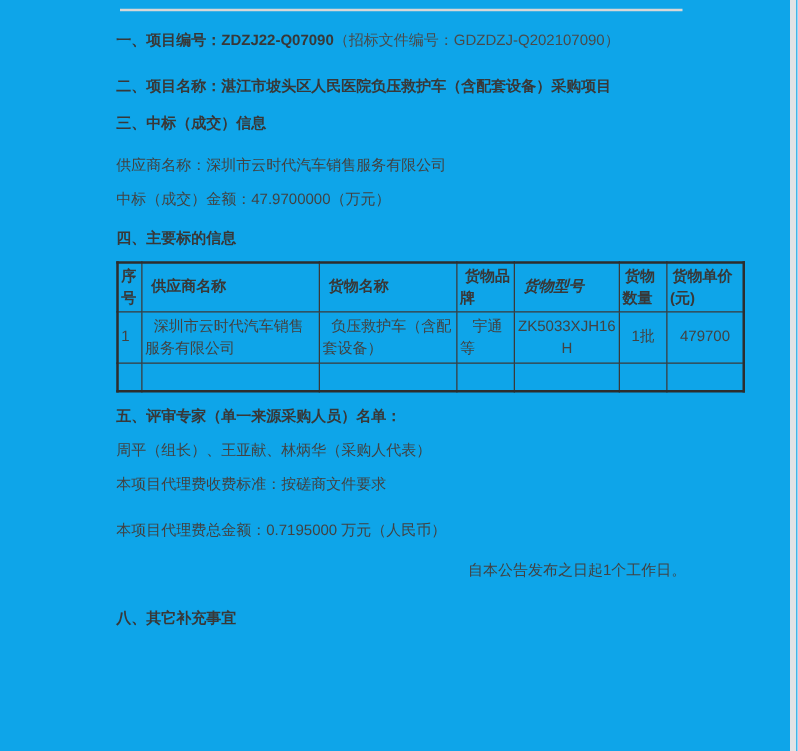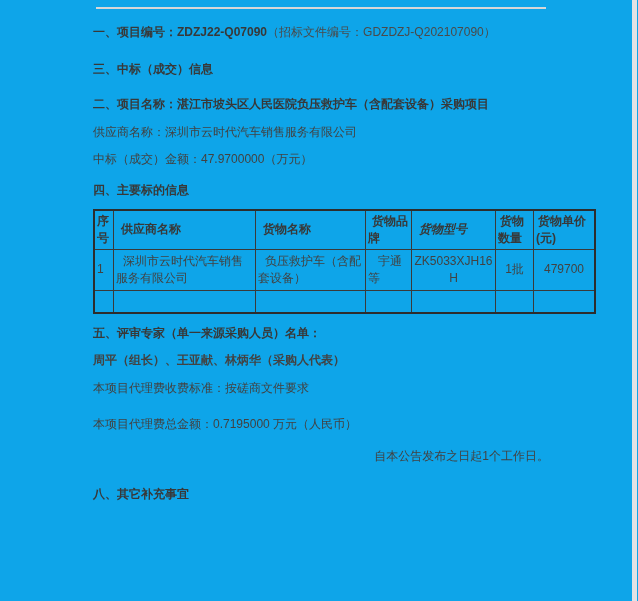--- a/index.html
+++ b/index.html
@@ -45,24 +45,24 @@
     padding: 0;
   }
   .h { font-weight: bold; color: #383838; }
   .normal-part { font-weight: normal; color: #4a4a4a; }
   .body-line { color: #424242; }
   .mb21 { margin-bottom: 21px !important; }
   .mb19 { margin-bottom: 19px !important; }
   .mb13 { margin-bottom: 13px !important; }
   .mb16 { margin-bottom: 16px !important; }
   .mb15 { margin-bottom: 15px !important; }
-  .mb12 { margin-bottom: 12px !important; font-weight: bold; }
+  .mb12 { margin-bottom: 12px !important; }
   .mb11 { margin-bottom: 11px !important; }
   .mb10 { margin-bottom: 10px !important; font-family: Liberation Mono, monospace; }
-  .mb20 { margin-bottom: 20px !important; }
+  .mb20 { margin-bottom: 20px !important; font-family: Liberation Mono, monospace; }
   .mb22 { margin-bottom: 22px !important; text-align: right; }
 
   table.bid-table {
     border-collapse: collapse;
     table-layout: fixed;
     width: 450px;
     margin-bottom: 11px;
   }
   table.bid-table th, table.bid-table td {
     border: 1px solid #3a3a3a;
@@ -98,23 +98,23 @@
 
 <div class="page">
 
   <div class="top-divider"></div>
   <div class="scrollbar-track"></div>
 
   <div class="content">
 
     <div class="h mb21"><span>一、项目编号：ZDZJ22-Q07090</span><span class="normal-part">（招标文件编号：GDZDZJ-Q202107090）</span></div>
 
+    <div class="h mb13">二、项目名称：湛江市坡头区人民医院负压救护车（含配套设备）采购项目</div>
+
     <div class="h mb19">三、中标（成交）信息</div>
-
-    <div class="h mb13">二、项目名称：湛江市坡头区人民医院负压救护车（含配套设备）采购项目</div>
 
     <p class="body-line mb10">供应商名称：深圳市云时代汽车销售服务有限公司</p>
 
 
     <p class="body-line mb15">中标（成交）金额：47.9700000（万元）</p>
 
     <div class="h mb11">四、主要标的信息</div>
 
     <table class="bid-table">
       <tbody>

